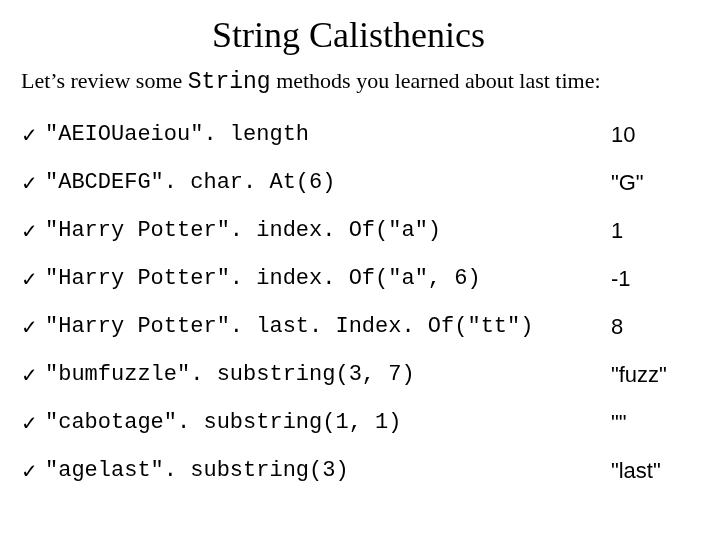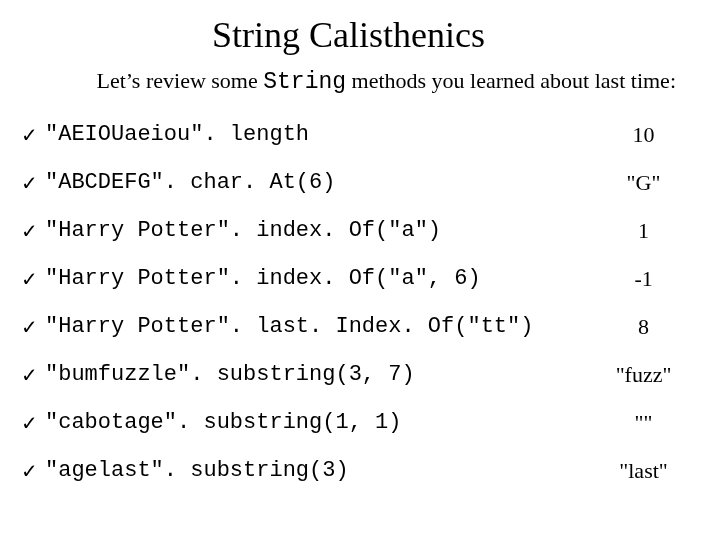--- a/index.html
+++ b/index.html
@@ -19,21 +19,20 @@
   }
   .title {
     text-align: center;
     font-size: 36px;
     margin: 4px 0 12px 0;
     font-weight: normal;
   }
   .intro {
     font-size: 22px;
     margin: 0 0 16px 0;
-    text-align: right;
   }
   .intro .mono {
     font-family: "Courier New", Courier, monospace;
     font-size: 23px;
   }
   .items {
     display: table;
     width: 100%;
     border-collapse: collapse;
   }
@@ -51,23 +50,23 @@
     font-size: 20px;
     color: #000;
     padding-top: 12px;
   }
   .expr {
     font-family: "Courier New", Courier, monospace;
     font-size: 22px;
     white-space: pre;
   }
   .res {
-    font-family: Liberation Serif, serif;
+    font-family: Liberation Sans, sans-serif;
     font-size: 22px;
-    text-align: center;
+    text-align: left;
     padding-left: 8px;
     white-space: pre;
   }
 </style>
 </head>
 <body>
 
 <div class="slide">
   <h1 class="title">String Calisthenics</h1>
   <p class="intro">

